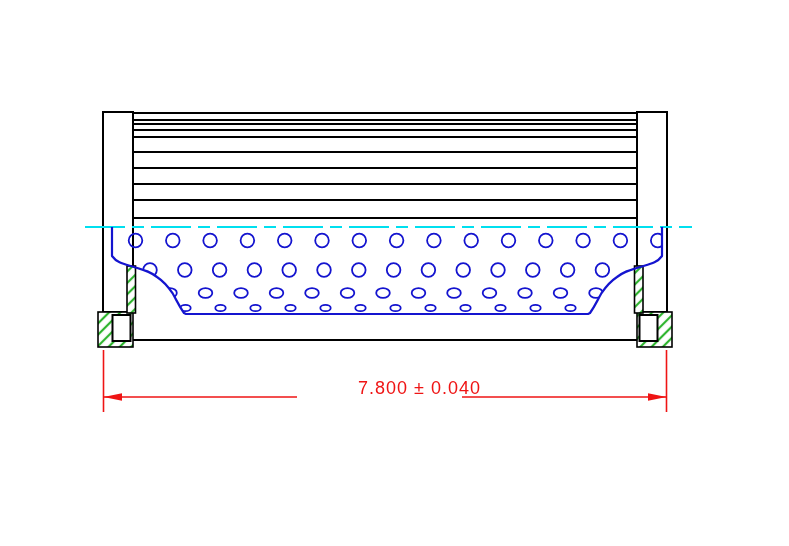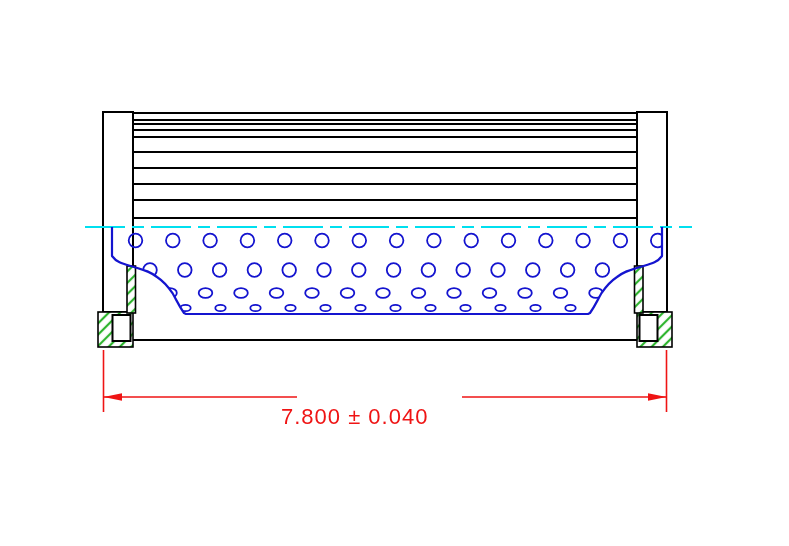--- a/index.html
+++ b/index.html
@@ -13,23 +13,23 @@
   svg{position:absolute;left:0;top:0;}
   .blackline{stroke:var(--line);stroke-width:2;fill:none;}
   .blackrect{stroke:var(--line);stroke-width:2;fill:#ffffff;}
   .hatchrect{stroke:var(--line);stroke-width:1.6;fill:url(#hatch);}
   .tubeline{stroke:var(--tube);stroke-width:2.2;fill:none;stroke-linejoin:round;}
   .holeline{stroke:var(--tube);stroke-width:1.8;fill:none;}
   .centerline{stroke:var(--centerline);stroke-width:2;fill:none;}
   .redline{stroke:var(--dimension);stroke-width:1.6;fill:none;}
   .redfill{fill:var(--dimension);stroke:none;}
   .dimtext{
-    position:absolute;left:281px;top:404px;width:200px;
-    text-align:left;color:var(--dimension);
-    font-size:22px;letter-spacing:1px;white-space:nowrap;
+    position:absolute;left:281px;top:378px;width:200px;
+    text-align:right;color:var(--dimension);
+    font-size:18px;letter-spacing:1px;white-space:nowrap;
   }
 </style>
 </head>
 <body>
 
 <div class="canvas" style="--line: #000000; --tube: #1414cf; --centerline: #00dfef; --dimension: #ef1414; --bg: #ffffff;">
   <svg width="789" height="546" viewBox="0 0 789 546">
     <defs>
       <pattern id="hatch" patternUnits="userSpaceOnUse" width="8" height="8" patternTransform="rotate(45)">
         <rect width="8" height="8" fill="#ffffff"></rect>

